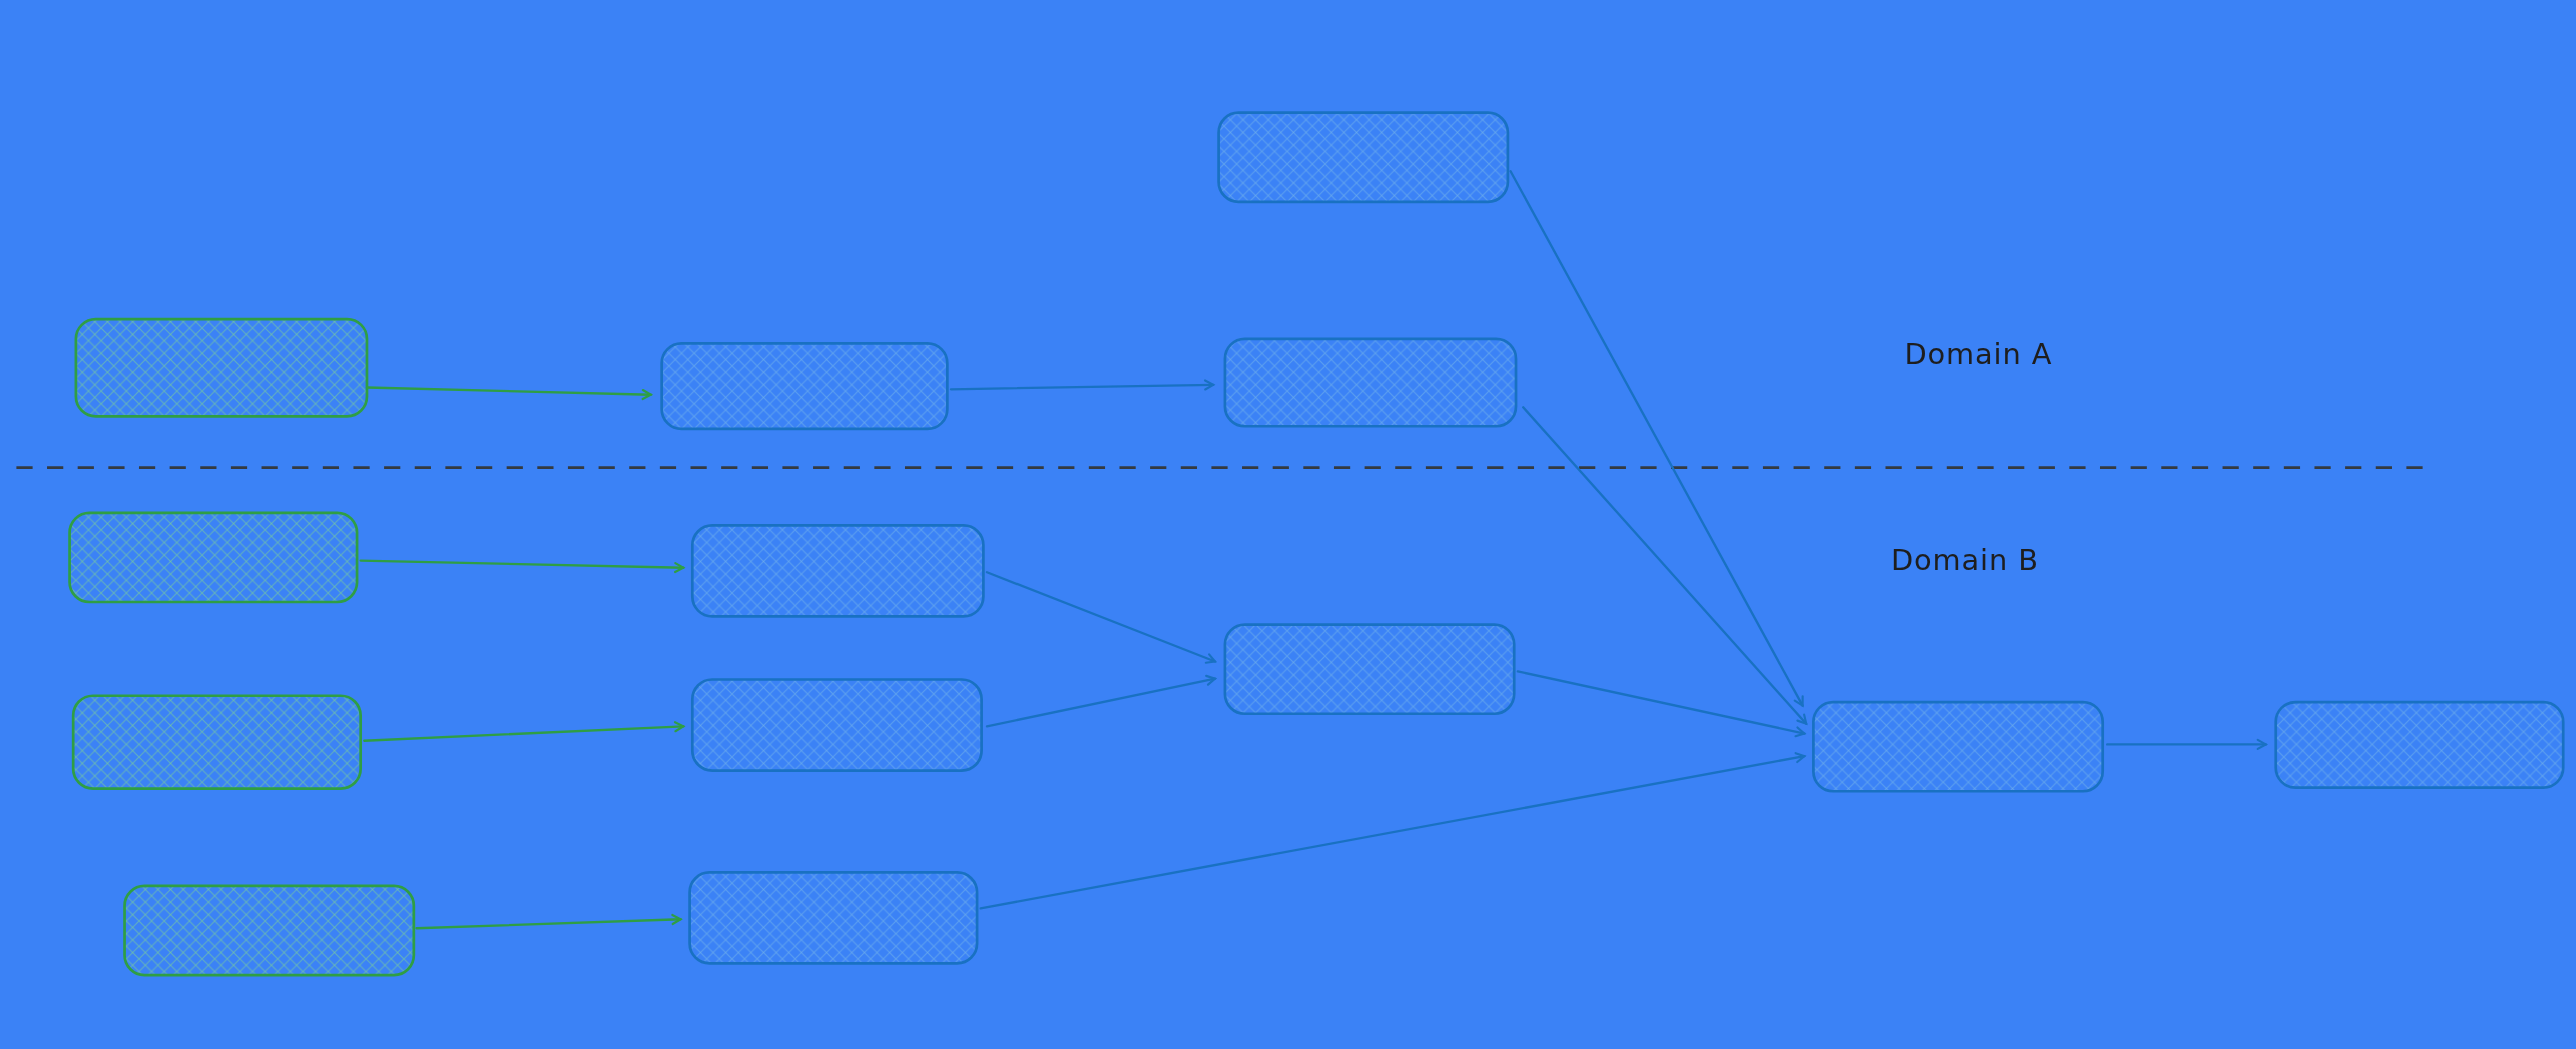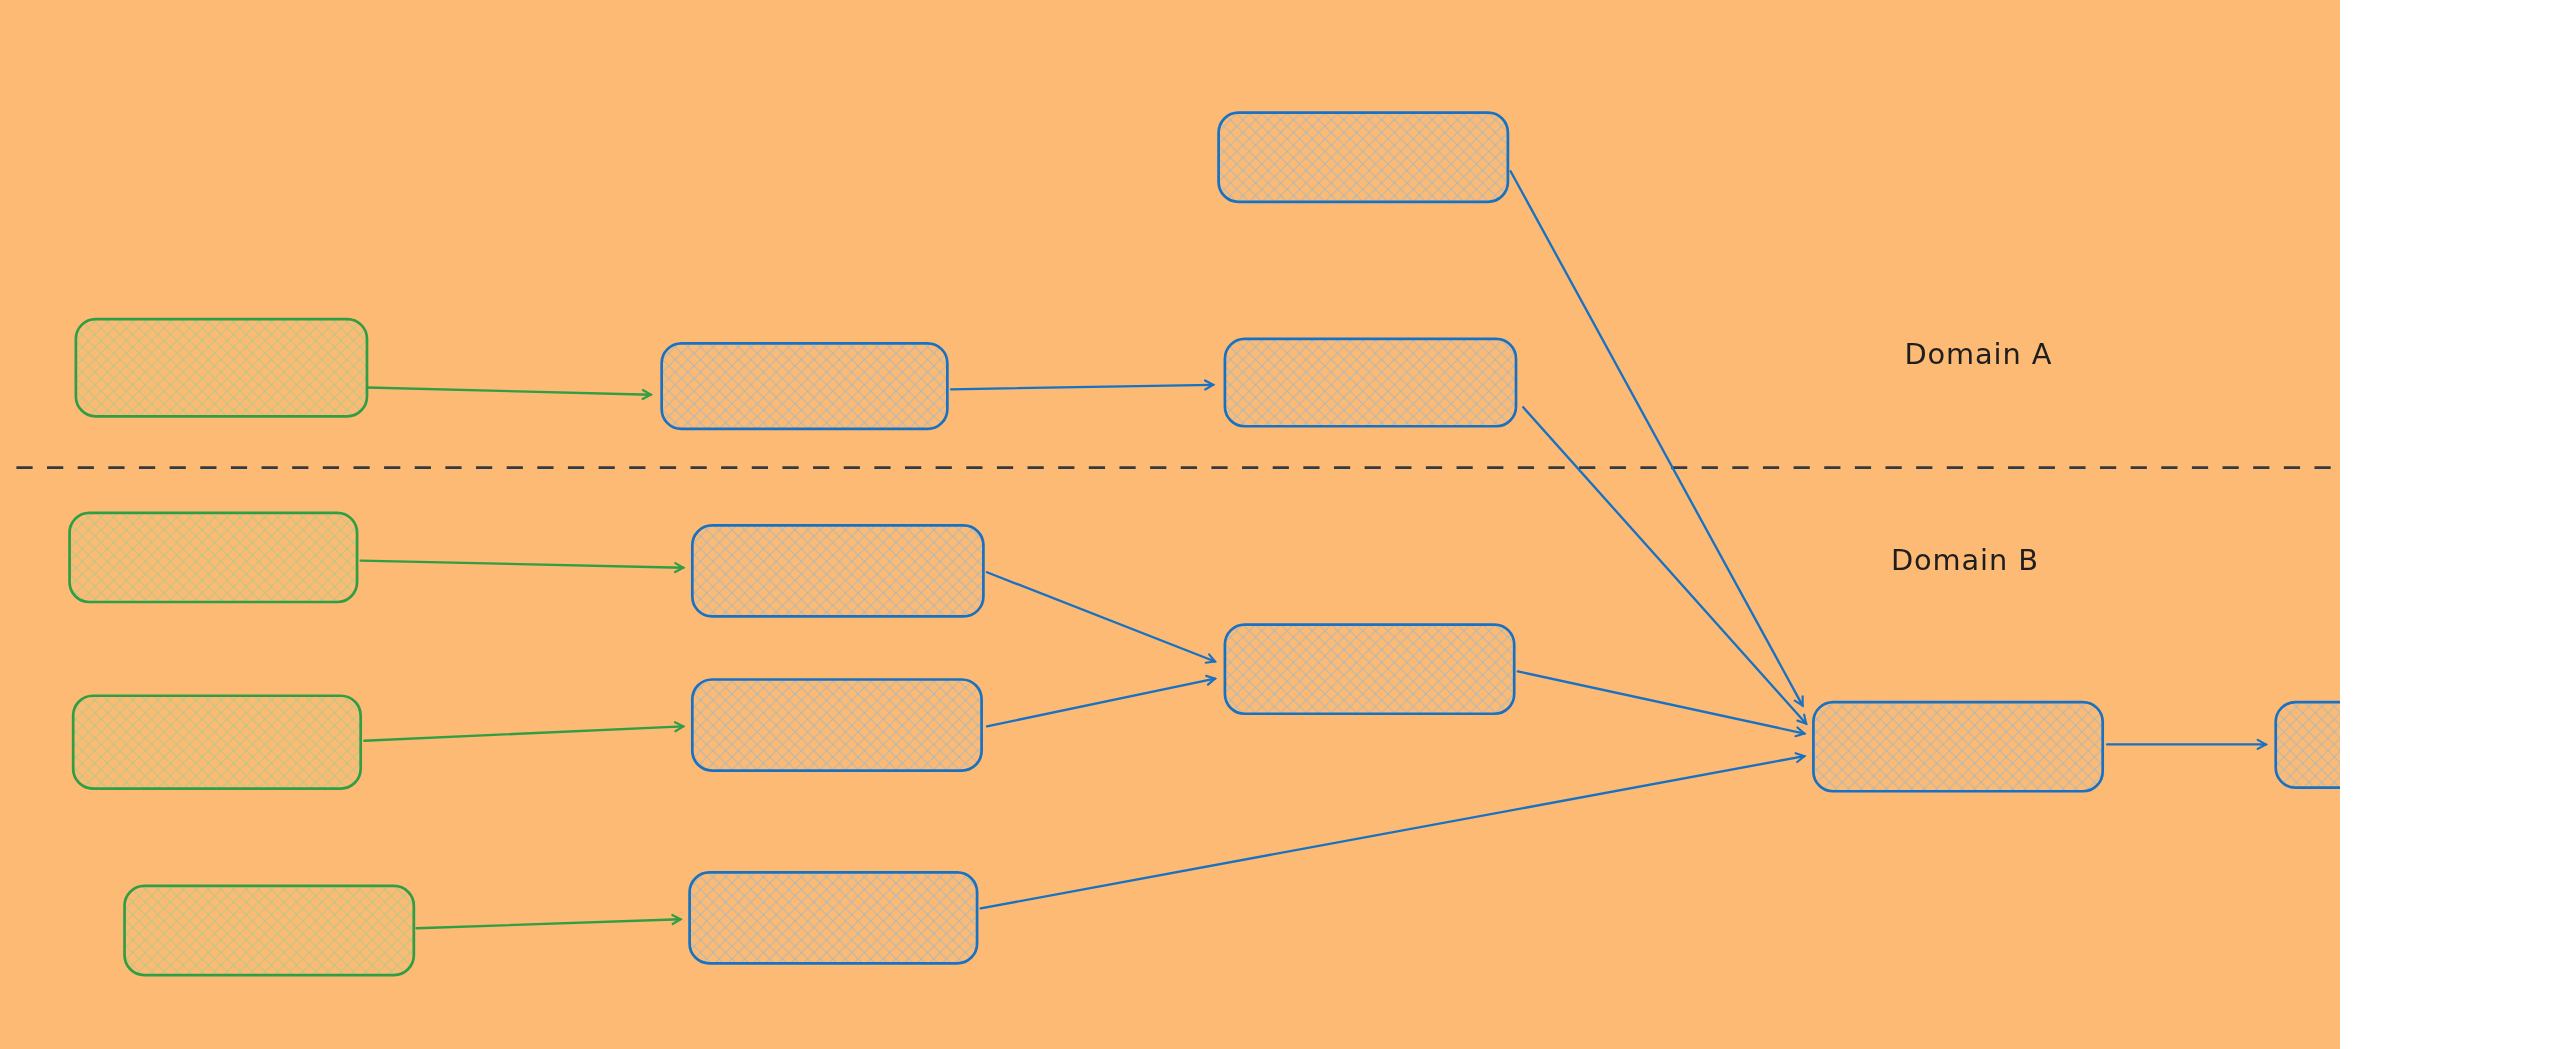--- a/index.html
+++ b/index.html
@@ -3,23 +3,23 @@
 <meta charset="utf-8">
 <style>
   html, body {
     margin: 0;
     padding: 0;
     background: #ffffff;
     font-family: "DejaVu Sans", "Liberation Sans", sans-serif;
   }
   .canvas-wrap {
     position: relative;
-    width: 2340px;
+    width: 2576px;
     height: 1049px;
-    background: #fdba74;
+    background: #3b82f6;
     overflow: hidden;
   }
   svg text {
     font-family: "DejaVu Sans", "Liberation Sans", sans-serif;
     font-size: 32px;
     fill: #1e1e1e;
     letter-spacing: 1px;
   }
   .node {
     stroke-width: 3;

